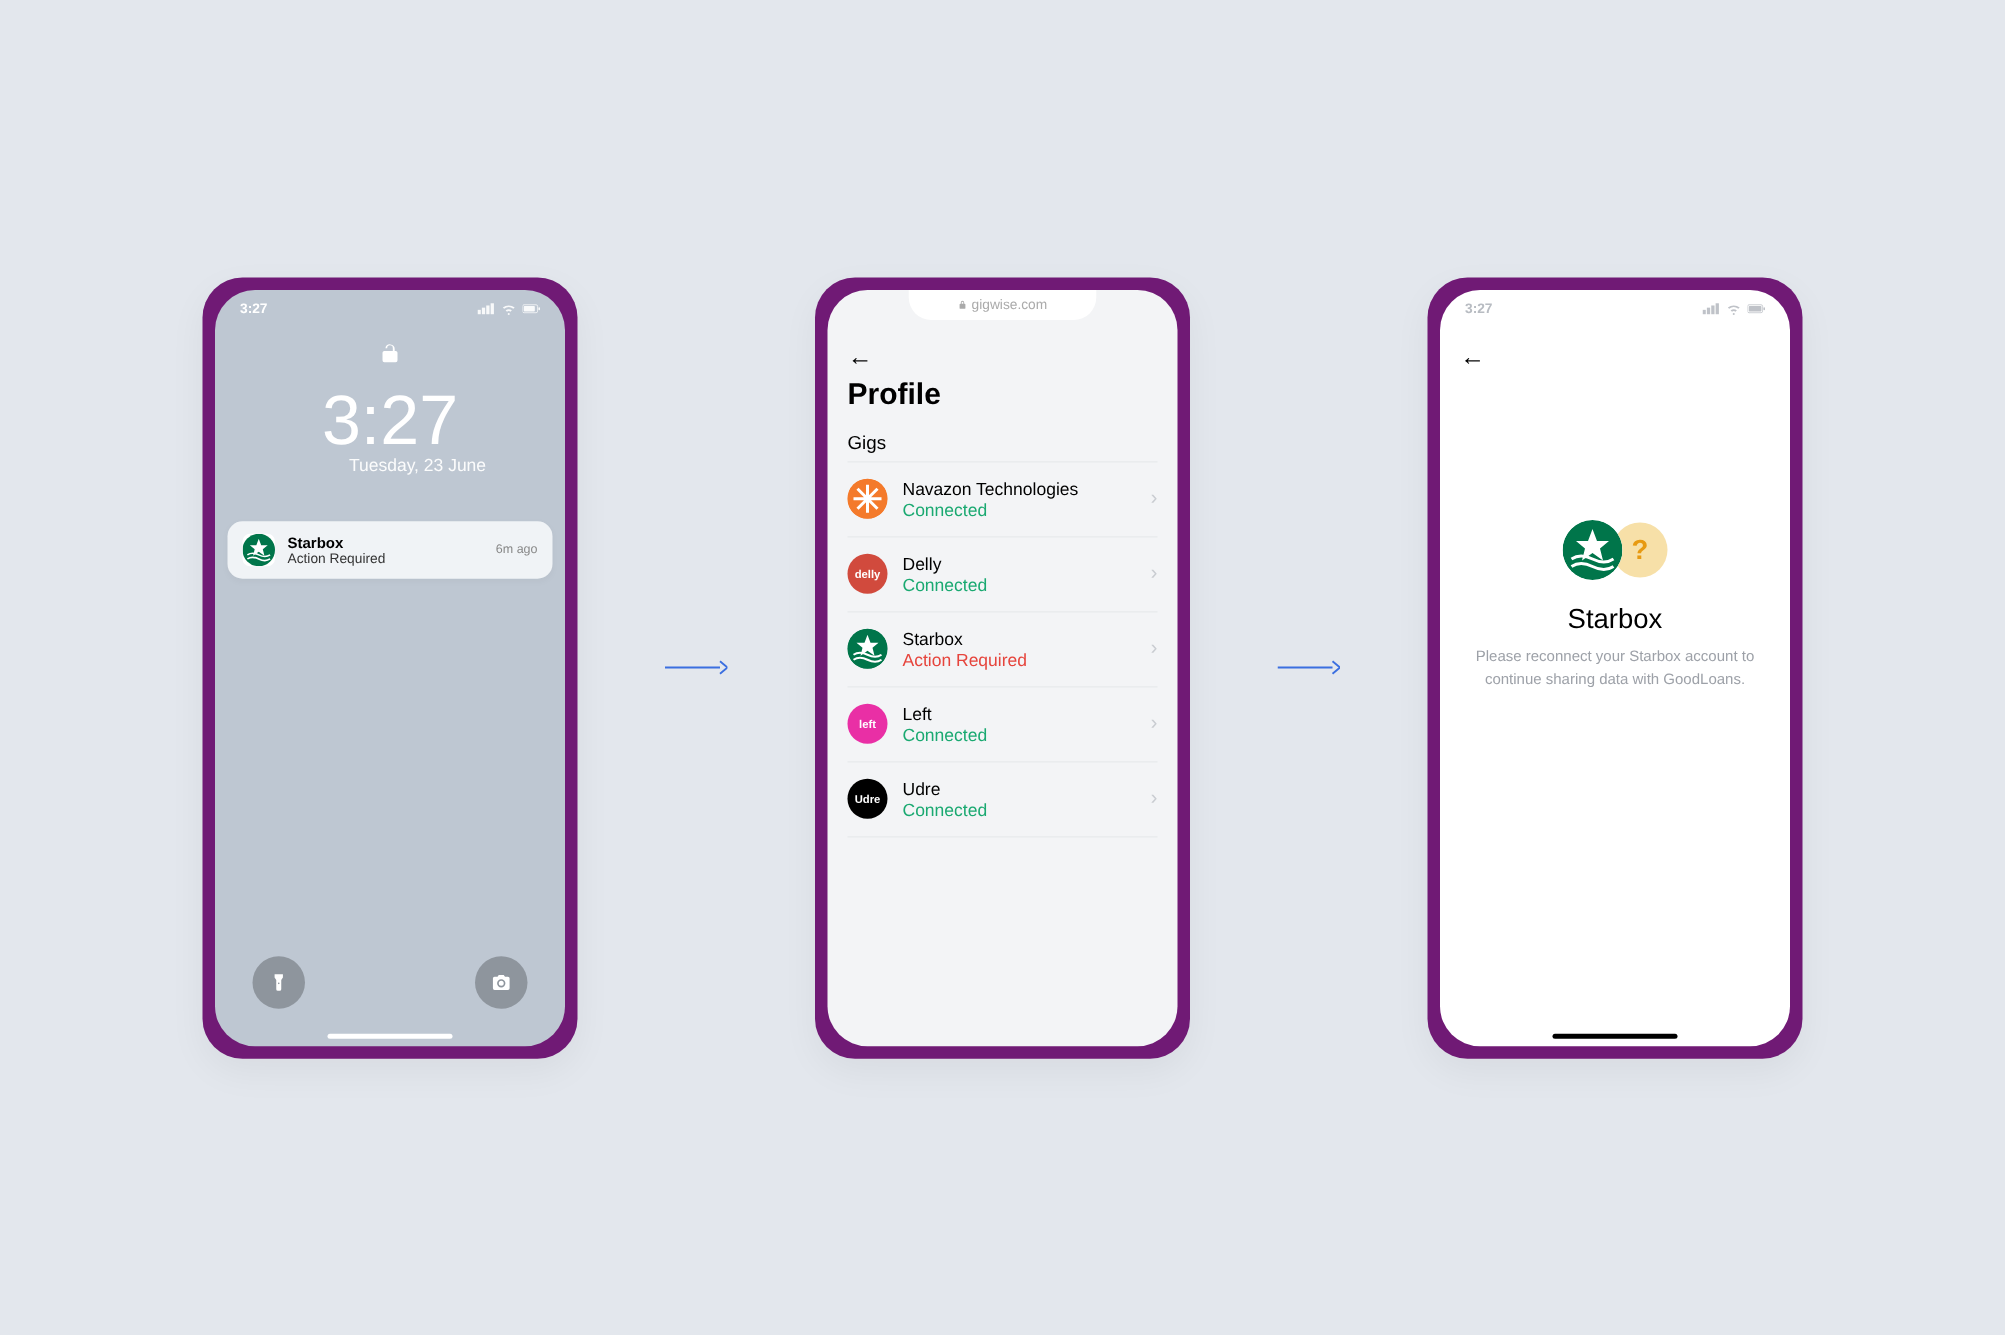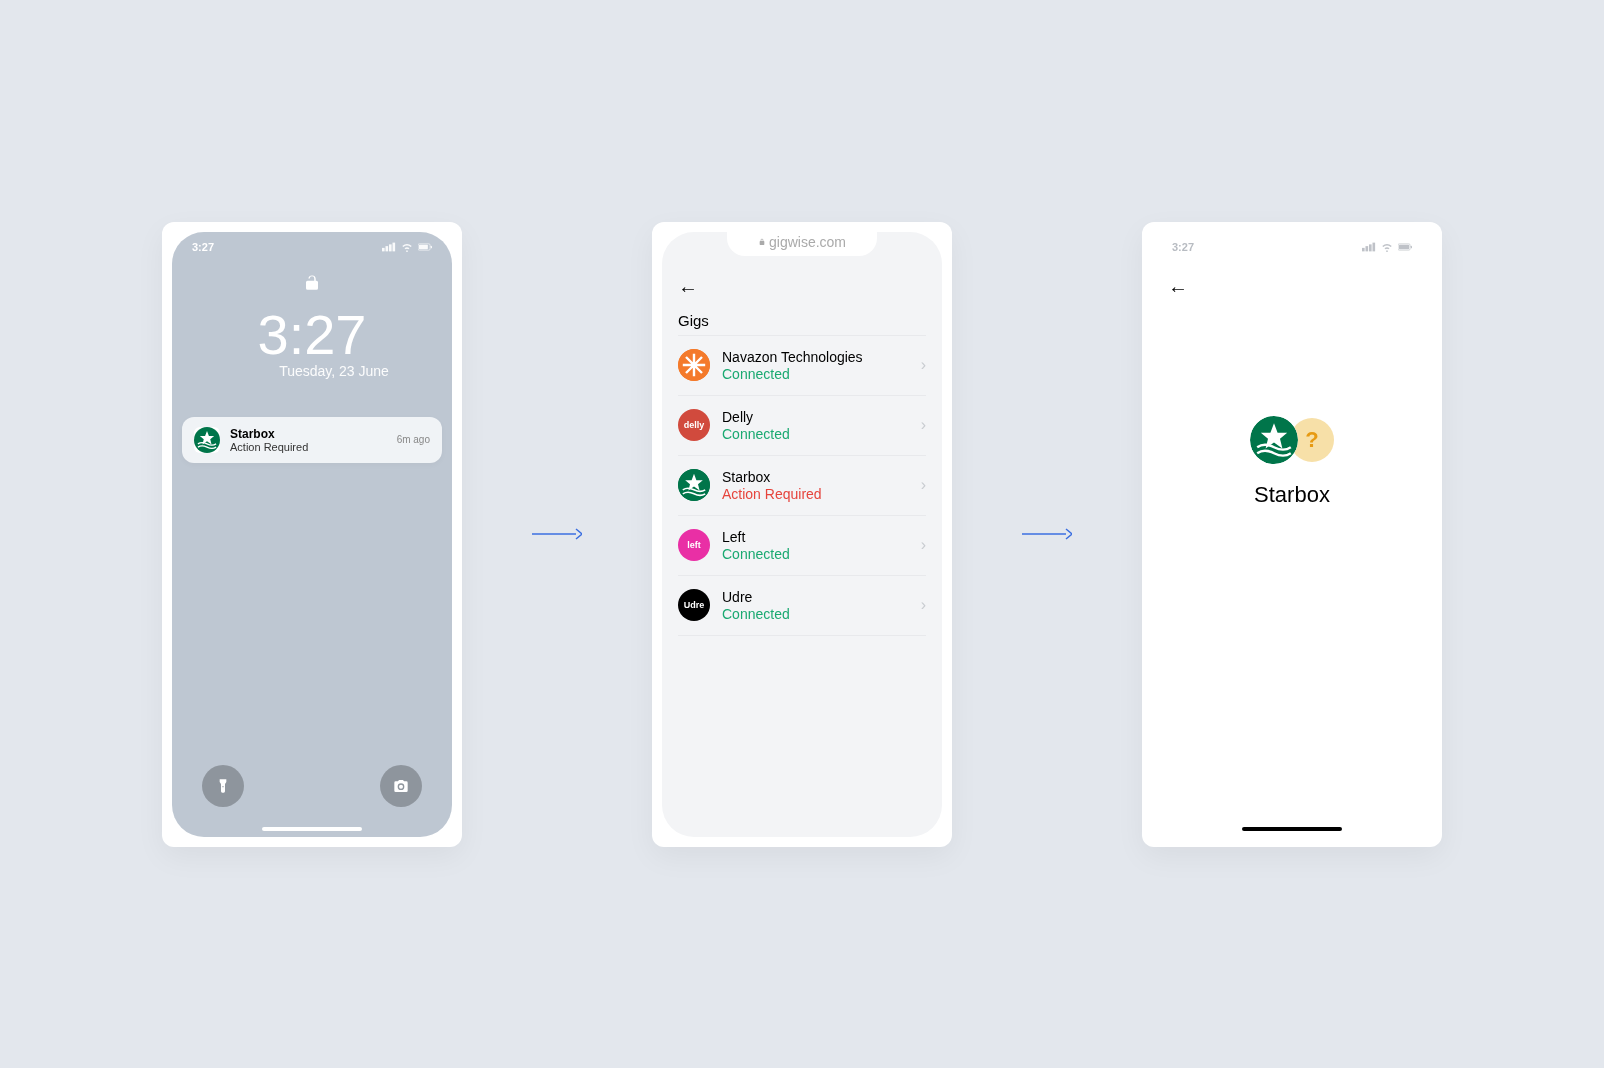--- a/index.html
+++ b/index.html
@@ -9,22 +9,22 @@
     background: #e3e7ed;
     font-family: -apple-system, BlinkMacSystemFont, "Segoe UI", Helvetica, Arial, sans-serif;
     display: flex;
     align-items: center;
     justify-content: center;
     gap: 70px;
   }
   .phone {
     width: 300px;
     height: 625px;
-    border-radius: 12px;
-    background: #ffffff;
+    border-radius: 32px;
+    background: #701a75;
     padding: 10px;
     box-shadow: 0 10px 30px rgba(0,0,0,0.05);
     position: relative;
     flex-shrink: 0;
   }
   .screen {
     width: 100%;
     height: 100%;
     border-radius: 32px;
     overflow: hidden;
@@ -90,21 +90,21 @@
     display:flex;align-items:center;justify-content:center;
   }
   .round-btn svg { width:16px;height:16px; fill:#fff;}
   .lock-screen .home-indicator { background:#fff;}
   
   .profile-screen { background:#f3f4f6; color:#000;}
   .notch {
     position:absolute; top:-10px; left:50%; transform:translateX(-50%);
     width:150px; height:34px; background:#fff; border-radius:0 0 18px 18px;
     display:flex; align-items:flex-end; justify-content:center;
-    font-size:14px; color:#aaa; padding-bottom:6px;
+    font-size:11px; color:#aaa; padding-bottom:6px;
   }
   .notch span{display:flex;align-items:center;gap:3px;}
   .profile-content { padding: 44px 16px 0 16px;}
   .back-arrow { font-size:20px; line-height:1; cursor:pointer; user-select:none;}
   .page-title { font-size:24px; font-weight:600; margin-top:6px;}
   .section-label { font-size:15px; margin-top:16px; margin-bottom:6px;}
   .gig-list { border-top:1px solid #e8e9ec;}
   .gig-item {
     display:flex; align-items:center; padding:13px 0;
     border-bottom:1px solid #e8e9ec;
@@ -246,20 +246,21 @@
       <span>
         <svg width="8" height="8" viewBox="0 0 24 24">
             <path fill="#aaa" d="M12 2a4 4 0 014 4v3h1a2 2 0 012 2v8a2 2 0 01-2 2H7a2 2 0 01-2-2v-8a2 2 0 012-2h1V6a4 4 0 014-4zm0 2a2 2 0 00-2 2v3h4V6a2 2 0 00-2-2z"></path>
           </svg>
         <span>gigwise.com</span>
       </span>
     </div>
 
     <div class="profile-content">
       <div class="back-arrow">←</div>
+      <div class="page-title">Profile</div>
       <div class="section-label">Gigs</div>
       <div class="gig-list" id="gig-list">
           <div class="gig-item">
             <div class="gig-logo" style="background: rgb(244, 122, 43);">
               <svg viewBox="0 0 40 40">
                 <circle cx="20" cy="20" r="20" fill="#f47a2b"></circle>
                 <path d="M10 10 L30 30 M30 10 L10 30 M20 6 V34 M6 20 H34" stroke="#fff" stroke-width="3"></path>
               </svg>
             </div>
             <div class="gig-text">
@@ -351,18 +352,19 @@
           <svg class="starbox-logo" viewBox="0 0 40 40" width="48" height="48">
             <circle cx="20" cy="20" r="20"></circle>
             <polygon class="star" points="20,6 23,14 31,14 25,19 27,27 20,22 13,27 15,19 9,14 17,14"></polygon>
             <path class="wave" d="M6 26 Q12 22 20 26 T34 26"></path>
             <path class="wave" d="M6 31 Q12 27 20 31 T34 31"></path>
           </svg>
         </div>
         <div class="q-badge">?</div>
       </div>
       <div class="rc-title">Starbox</div>
+      <div class="rc-desc">Please reconnect your Starbox account to continue sharing data with GoodLoans.</div>
     </div>
 
 
     <div class="home-indicator"></div>
   </div>
 </div>
 
 </body></html>

